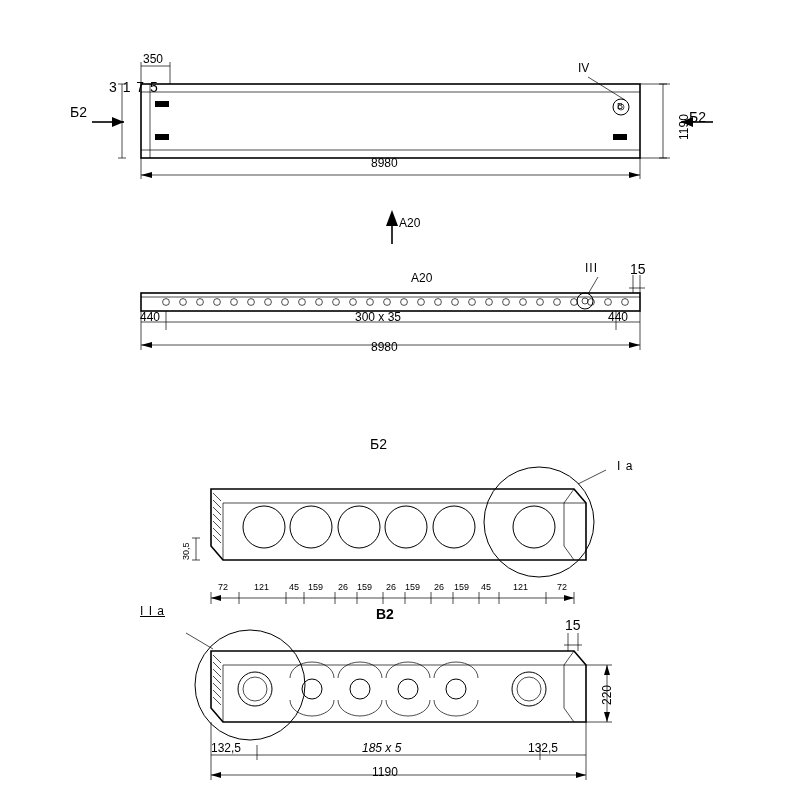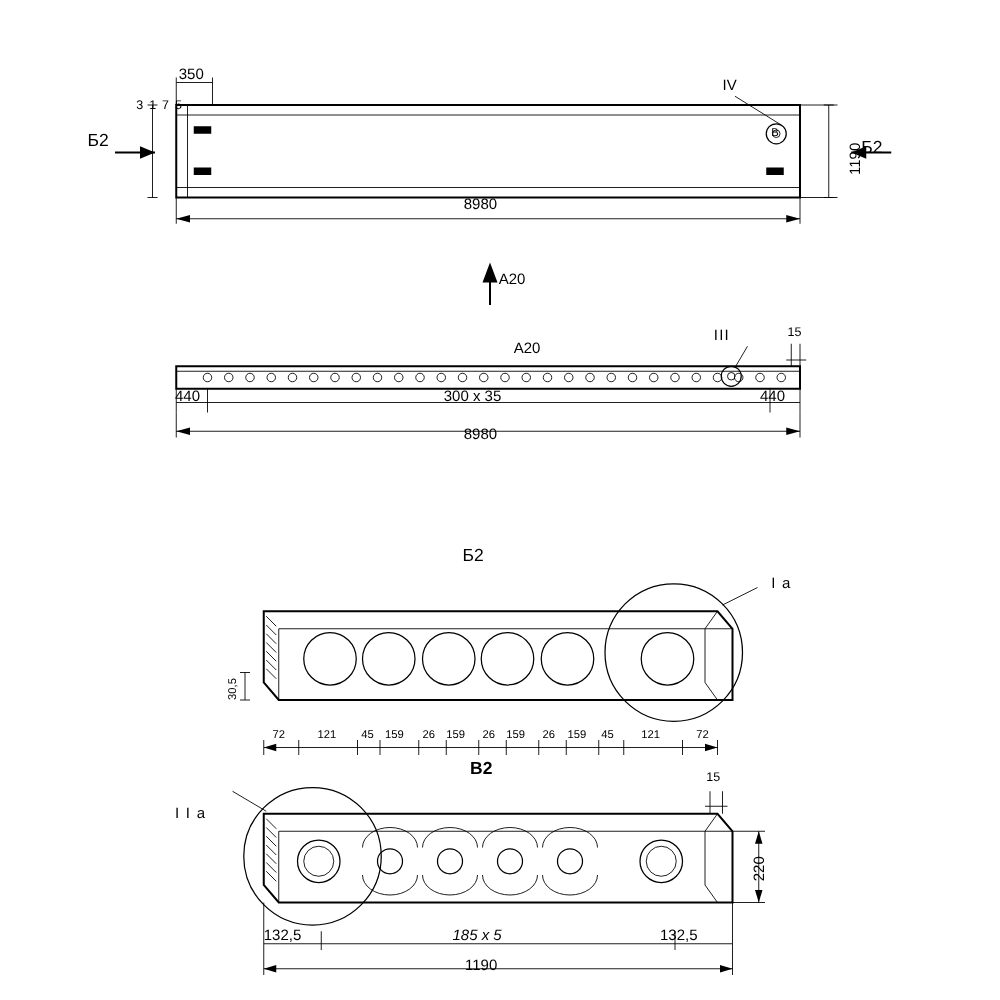--- a/index.html
+++ b/index.html
@@ -1,19 +1,19 @@
 <!DOCTYPE html>
 <html><head>
 <meta charset="utf-8">
 <style>
   html,body{margin:0;padding:0;background:#ffffff;}
   body{width:800px;height:800px;overflow:hidden;font-family:"Liberation Sans",sans-serif;color:#000;}
   #sheet{position:relative;width:800px;height:584px;}
   .lbl{position:absolute;font-size:12px;color:#000;white-space:nowrap;line-height:1;}
-  .lbl.sm{font-size:10px;}
+  .lbl.sm{font-size:14px;}
   .lbl.xs{font-size:9px;}
   .lbl.big{font-size:14px;}
   .rot90{transform:rotate(-90deg);transform-origin:left top;}
   svg{position:absolute;left:0;top:0;}
   .st{fill:none;stroke:#000;stroke-width:1;}
   .st2{fill:none;stroke:#000;stroke-width:1.6;}
   .thin{fill:none;stroke:#000;stroke-width:0.7;}
   .fillblk{fill:#000;stroke:none;}
 </style>
 </head>
@@ -230,21 +230,21 @@
   <div class="lbl sm" style="left:109px;top:80px;letter-spacing:1px;">3 1 7 5</div>
   <div class="lbl big" style="left:70px;top:105px;">Б2</div>
   <div class="lbl big" style="left:689px;top:110px;">Б2</div>
   <div class="lbl" style="left:578px;top:62px;">IV</div>
   <div class="lbl xs" style="left:617px;top:102px;">B</div>
   <div class="lbl rot90" style="left:678px;top:140px;">1190</div>
   <div class="lbl" style="left:371px;top:157px;">8980</div>
 
   <div class="lbl" style="left:399px;top:217px;">A20</div>
   <div class="lbl" style="left:411px;top:272px;">A20</div>
-  <div class="lbl" style="left:571px;top:262px;letter-spacing:1px;">III</div>
+  <div class="lbl" style="left:585px;top:262px;letter-spacing:1px;">III</div>
   <div class="lbl sm" style="left:630px;top:262px;">15</div>
   <div class="lbl" style="left:140px;top:311px;">440</div>
   <div class="lbl" style="left:355px;top:311px;">300 x 35</div>
   <div class="lbl" style="left:608px;top:311px;">440</div>
   <div class="lbl" style="left:371px;top:341px;">8980</div>
 
   <div class="lbl big" style="left:370px;top:437px;">Б2</div>
   <div class="lbl" style="left:617px;top:460px;letter-spacing:1px;text-align:right;">I a</div>
   <div class="lbl xs rot90" style="left:182px;top:560px;">30,5</div>
 
@@ -256,21 +256,21 @@
   <div class="lbl xs" style="left:357px;top:583px;">159</div>
   <div class="lbl xs" style="left:386px;top:583px;">26</div>
   <div class="lbl xs" style="left:405px;top:583px;">159</div>
   <div class="lbl xs" style="left:434px;top:583px;">26</div>
   <div class="lbl xs" style="left:454px;top:583px;">159</div>
   <div class="lbl xs" style="left:481px;top:583px;">45</div>
   <div class="lbl xs" style="left:513px;top:583px;">121</div>
   <div class="lbl xs" style="left:557px;top:583px;">72</div>
 
   <div class="lbl big" style="left:376px;top:607px;font-weight:bold;">B2</div>
-  <div class="lbl" style="left:140px;top:644px;letter-spacing:1px;">I I a</div>
+  <div class="lbl" style="left:140px;top:605px;letter-spacing:1px;text-decoration:underline;">I I a</div>
   <div class="lbl sm" style="left:565px;top:618px;">15</div>
   <div class="lbl rot90" style="left:601px;top:705px;">220</div>
   <div class="lbl" style="left:211px;top:742px;">132,5</div>
   <div class="lbl" style="left:362px;top:742px;font-style:italic;">185 x 5</div>
   <div class="lbl" style="left:528px;top:742px;">132,5</div>
   <div class="lbl" style="left:372px;top:766px;">1190</div>
 
 </div>
 
 </body></html>

